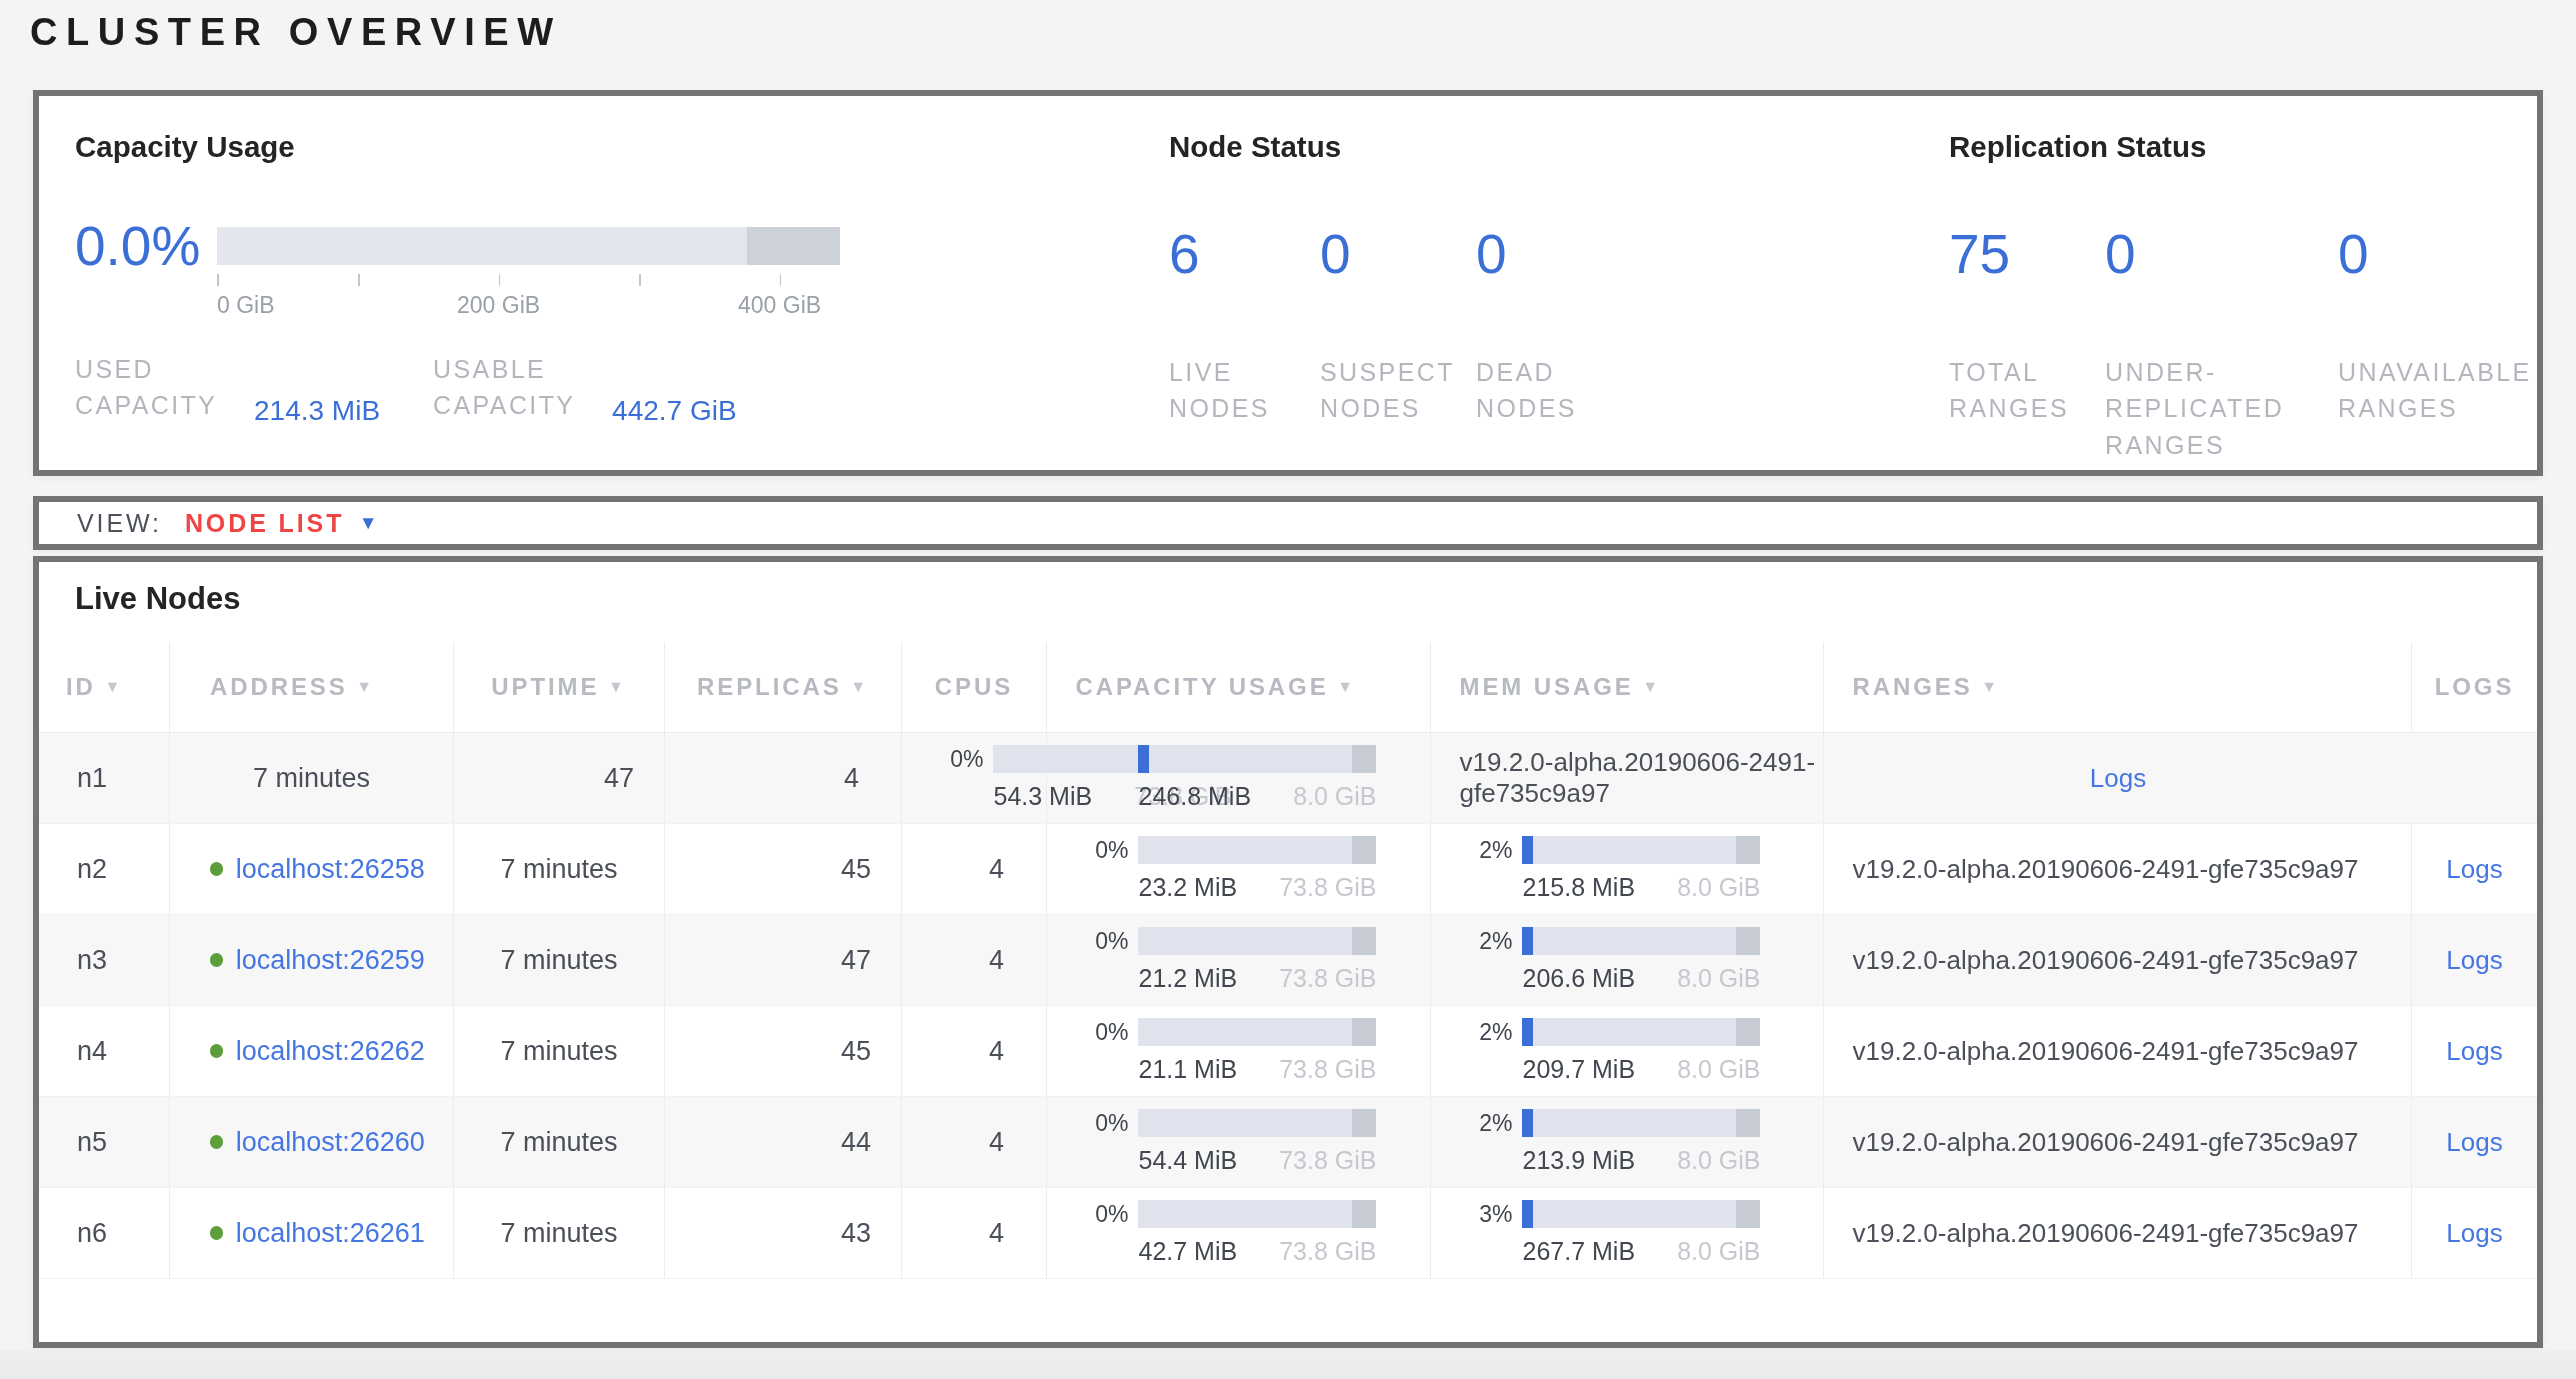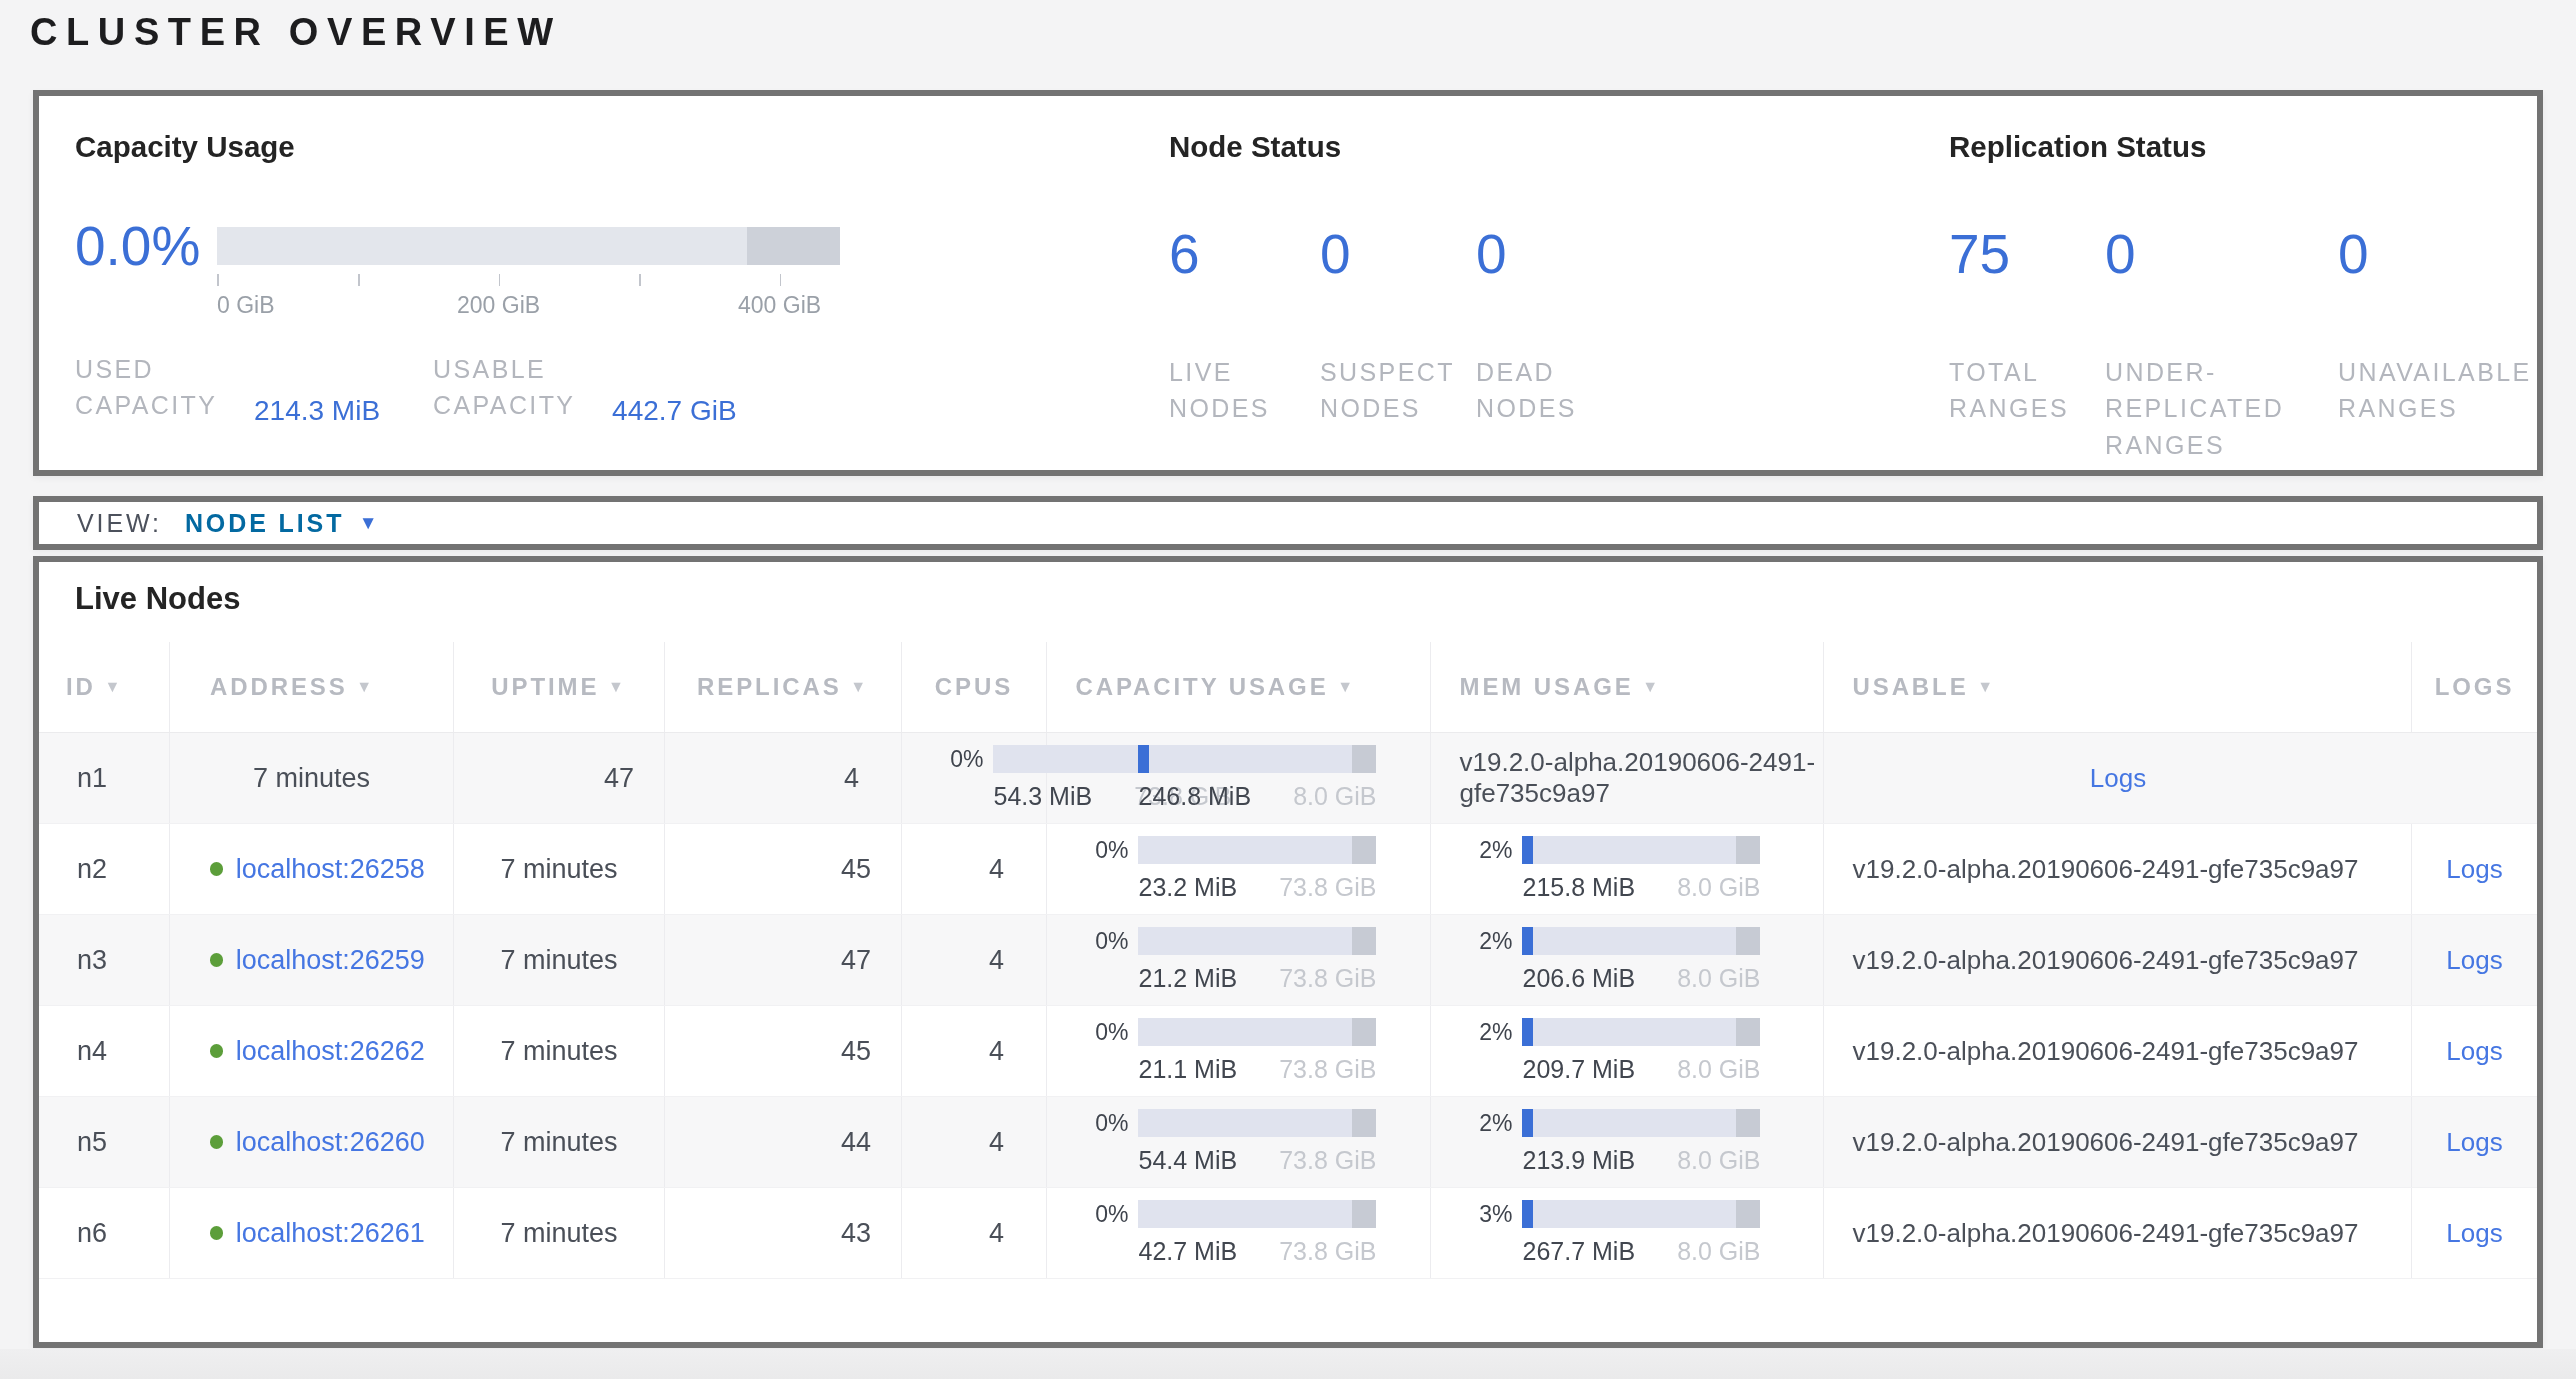--- a/index.html
+++ b/index.html
@@ -53,21 +53,21 @@
   #repl-stats .stat:nth-child(1){ width:156px; }
   #repl-stats .stat:nth-child(2){ width:233px; }
   .stat .value{ font-size:55px; font-weight:500; color:#3b6fd6; line-height:1; height:55px; }
   .stat .label{ margin-top:72px; width:138px; }
   #repl-stats .stat:nth-child(2) .label{ width:221px; }
   #repl-stats .stat:nth-child(3) .label{ width:211px; }
 
   
   .view-label{ font-size:25px; letter-spacing:2.9px; color:#4c515c; }
   .view-select{ display:flex; align-items:center; margin-left:23px; cursor:pointer; }
-  .view-selected{ font-size:25px; letter-spacing:2.9px; font-weight:bold; color:#0369a1; }
+  .view-selected{ font-size:25px; letter-spacing:2.9px; font-weight:bold; color:#ef4444; }
   .view-caret{ font-size:19px; color:#3b6fd6; margin-left:14.3px; }
 
   
   .live-title{ margin:19px 0 0 36px; font-size:31px; font-weight:bold; color:#242424; }
   .tgrid{ display:grid; grid-template-columns:131px 284px 211px 237px 145px 384px 393px 588px 1fr; }
   .thead{ height:91px; margin-top:25px; border-bottom:1px solid #ebebed; }
   .th{ display:flex; align-items:center; font-size:24px; font-weight:bold; letter-spacing:2.9px;
        color:#b7bac1; border-right:1px solid #ececef; height:100%; white-space:nowrap; }
   .th:last-child{ border-right:none; }
   .sort-icon{ font-size:16px; color:#c4c7cd; margin-left:8.6px; }
@@ -207,21 +207,21 @@
       </div>
     <div class="th th-pad">
         <span>CAPACITY USAGE</span>
         <span class="sort-icon">▼</span>
       </div>
     <div class="th th-pad">
         <span>MEM USAGE</span>
         <span class="sort-icon">▼</span>
       </div>
     <div class="th th-pad">
-        <span>USABLE</span>
+        <span>RANGES</span>
         <span class="sort-icon">▼</span>
       </div>
     <div class="th th-center">
         <span>LOGS</span>
       </div>
   </div>
 
   <div>
   <div class="tgrid trow odd">
     <div class="td td-id">

